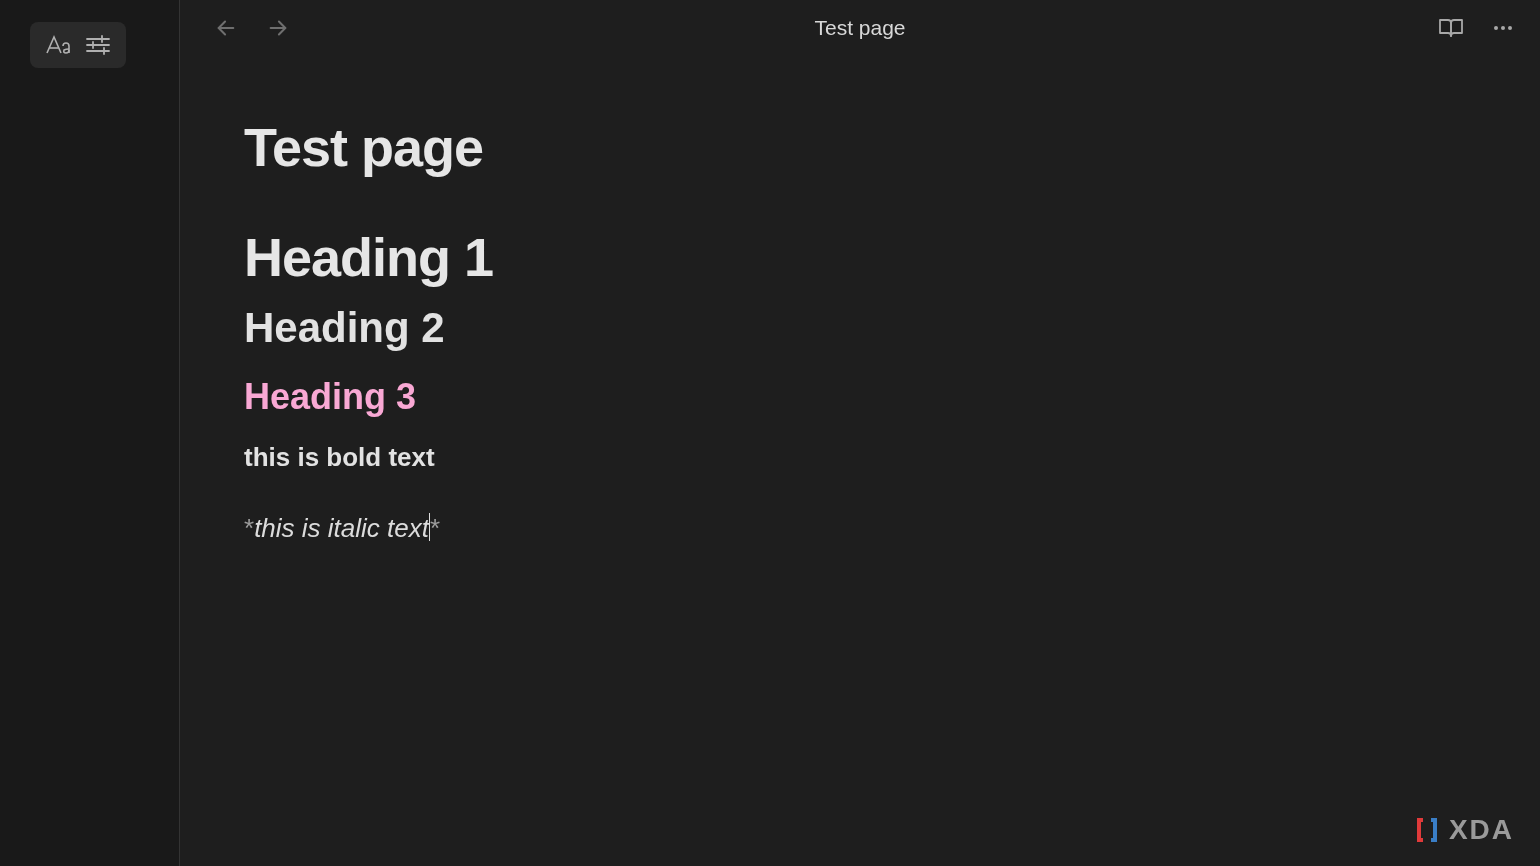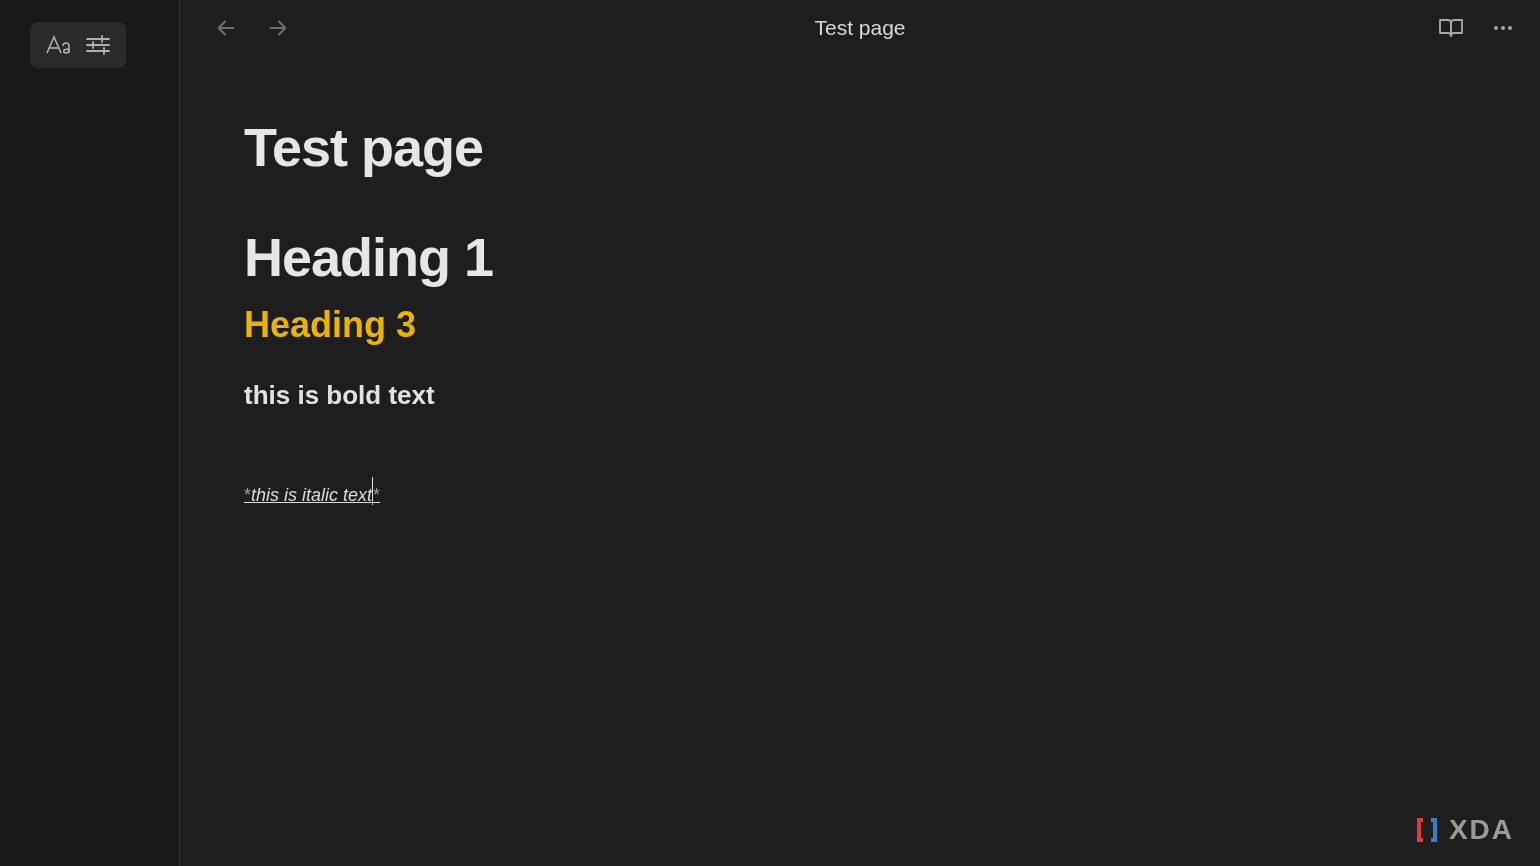--- a/index.html
+++ b/index.html
@@ -119,37 +119,36 @@
   }
   .h2 {
     font-size: 42px;
     font-weight: 700;
     margin-bottom: 24px;
     color: #e2e2e2;
   }
   .h3 {
     font-size: 36px;
     font-weight: 700;
-    margin-bottom: 34px;
-    color: #eab308;
+    margin-bottom: 24px;
+    color: #f9a8d4;
   }
   .bold-line {
     font-size: 26px;
     font-weight: 700;
-    margin-bottom: 66px;
+    margin-bottom: 40px;
     color: #e2e2e2;
   }
   .italic-line {
-    font-size: 18px;
+    font-size: 26px;
     font-weight: 500;
     font-style: italic;
     color: #dcdcdc;
     position: relative;
     display: inline-block;
-    text-decoration: underline;
   }
   .italic-star {
     font-style: normal;
     color: #9c9c9c;
   }
   .cursor {
     display: inline-block;
     width: 1px;
     height: 28px;
     background: #dcdcdc;
@@ -228,20 +227,21 @@
         <circle cx="12" cy="12" r="2"></circle>
         <circle cx="19" cy="12" r="2"></circle>
       </svg>
     </div>
   </div>
 </div>
 
 <div class="content">
   <div class="page-title">Test page</div>
   <div class="h1">Heading 1</div>
+  <div class="h2">Heading 2</div>
   <div class="h3">Heading 3</div>
   <div class="bold-line">this is bold text</div>
   <div class="italic-line">
     <span class="italic-star">*</span><span>this is italic text</span><span class="cursor"></span><span class="italic-star">*</span>
   </div>
 </div>
 
 <div class="watermark">
   <svg width="32" height="32" viewBox="0 0 32 32">
     <path d="M6 4 L6 28 L12 28 L12 24 L10 24 L10 8 L12 8 L12 4 Z" fill="#e03a3a"></path>

